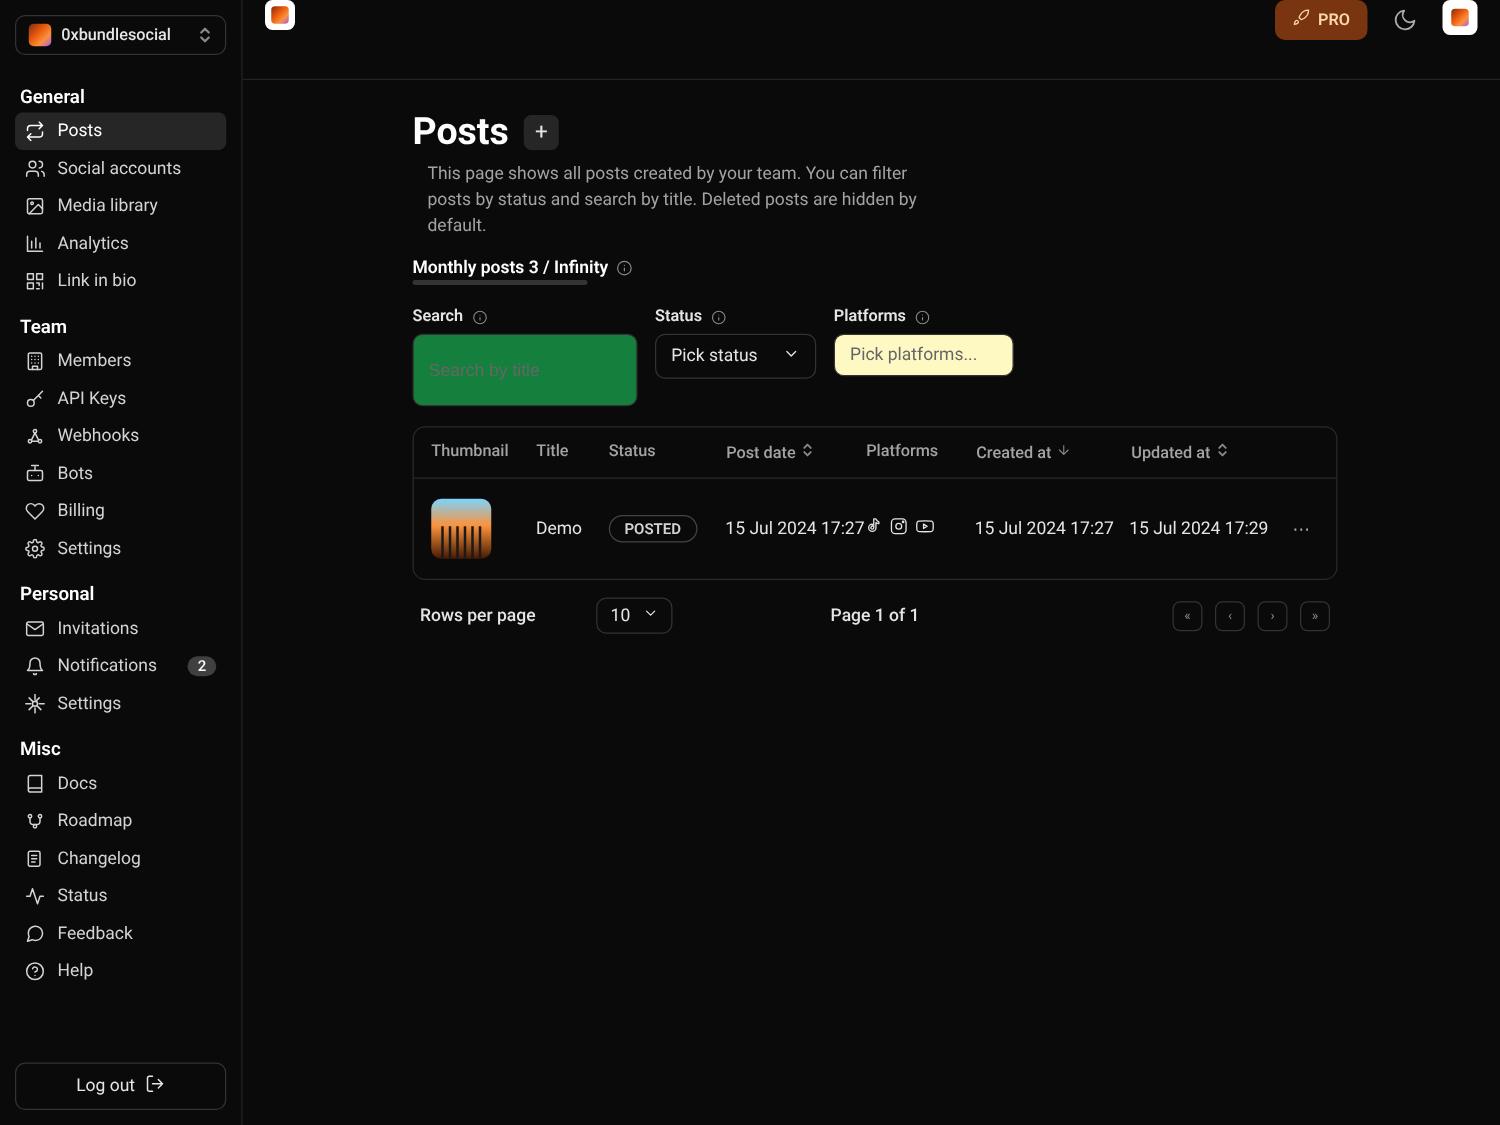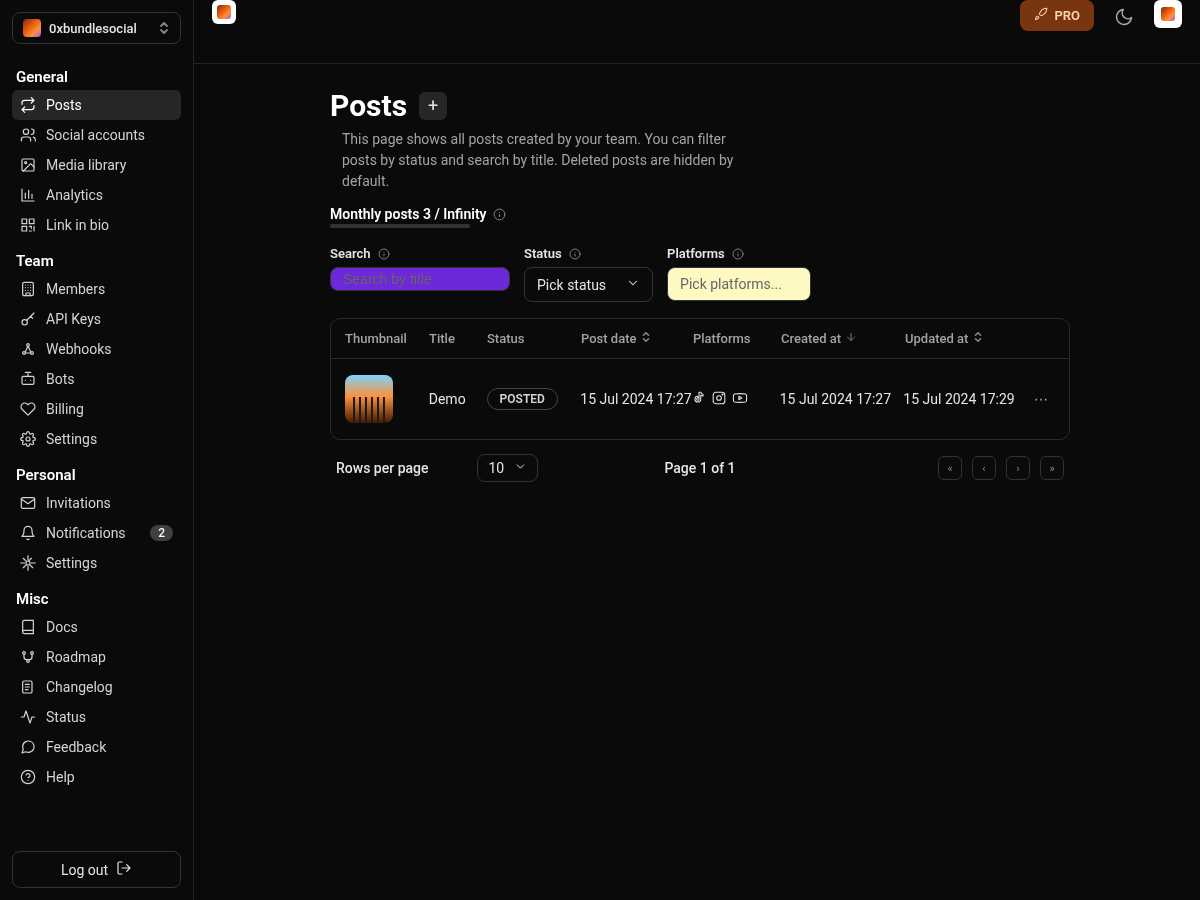--- a/index.html
+++ b/index.html
@@ -152,24 +152,24 @@
   font-size: 18px;
 }
 .page-desc { color: #a3a3a3; font-size: 14px; line-height: 1.5; max-width: 420px; margin-bottom: 14px; margin-left: 12px; }
 .monthly-row { display: flex; align-items: center; gap: 6px; font-size: 14px; font-weight: 600; color: #fff; margin-bottom: 2px; }
 .info-icon { width: 14px; height: 14px; display: inline-flex; align-items: center; justify-content: center; color: #888; }
 .progress-track { width: 140px; height: 4px; background: #333; border-radius: 2px; margin-bottom: 18px; }
 .filters-row { display: flex; gap: 14px; margin-bottom: 16px; }
 .filter-group { display: flex; flex-direction: column; gap: 6px; }
 .filter-label { font-size: 13px; font-weight: 600; color: #e5e5e5; display: flex; align-items: center; gap: 6px; }
 .text-input {
-  background: #6d28d9;
+  background: #15803d;
   border: 1px solid #333;
   border-radius: 8px;
-  padding: 3px 12px;
+  padding: 20px 12px;
   color: #e5e5e5;
   font-size: 14px;
   width: 180px;
 }
 .text-input::placeholder { color: #666; }
 .select-input {
   background: #0a0a0a;
   border: 1px solid #333;
   border-radius: 8px;
   padding: 8px 12px;

